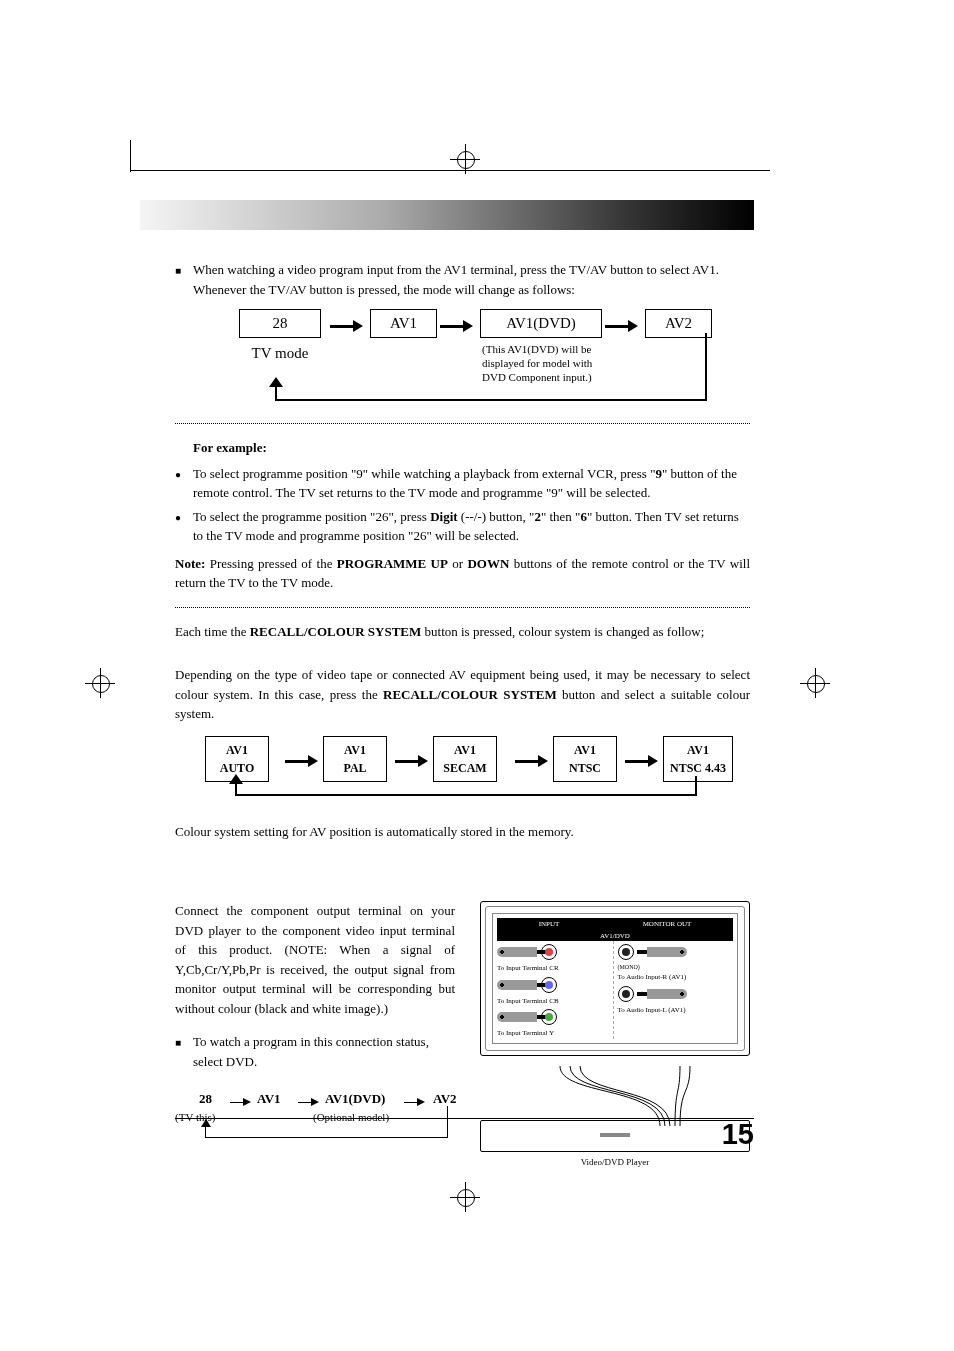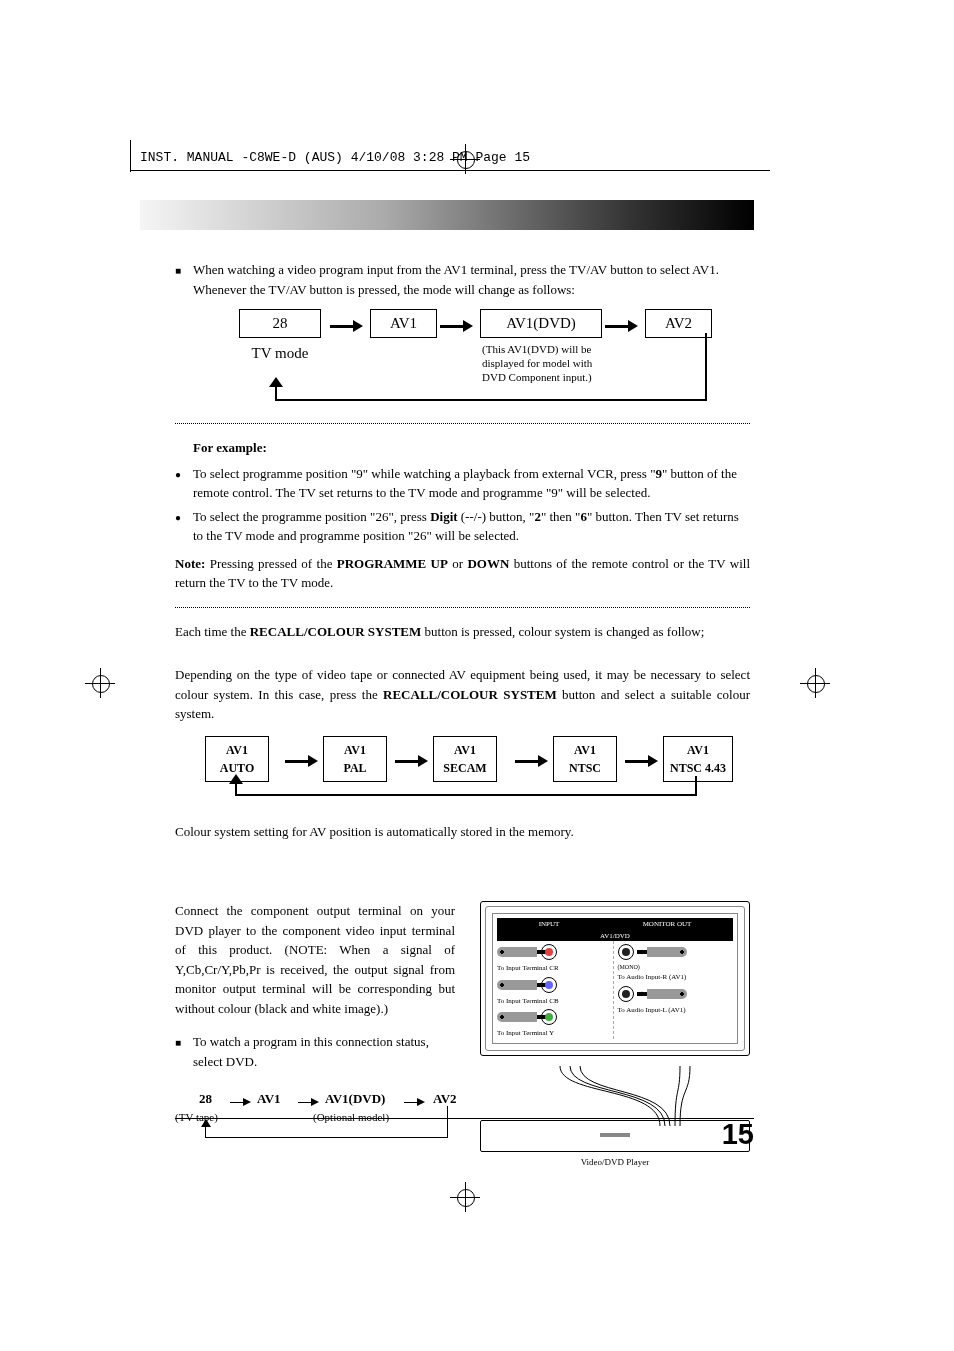--- a/index.html
+++ b/index.html
@@ -210,21 +210,20 @@
 
   <div class="crop-mark" style="left:450px; top:1182px;">
     <div class="crop-h"></div>
       <div class="crop-v"></div>
       <div class="crop-c"></div>
   </div>
 
   <div style="position:absolute; left:130px; top:140px; width:1px; height:32px; background:#000;"></div>
   <div style="position:absolute; left:130px; top:170px; width:640px; height:1px; background:#000;"></div>
 
-  <div class="header-line">INST. MANUAL -C8WE-D (AUS)  4/10/08  3:28 PM  Page 15</div>
 
   <div class="banner"></div>
 
   <div class="content">
 
     <div class="sq-bullet">When watching a video program input from the AV1 terminal, press the TV/AV button to select AV1. Whenever the TV/AV button is pressed, the mode will change as follows:</div>
 
     <div class="flow1">
       <div class="node" style="left:60px; top:0; width:90px;">
         <div class="flow-box" style="width:60px;">28</div>
@@ -310,21 +309,21 @@
       <div class="sq-bullet" style="margin-top:14px; width:260px;">To watch a program in this connection status,  select DVD.</div>
 
       <div style="position:relative; margin-top:18px; height:70px; font-size:13px;">
         <span class="bold" style="position:absolute; left:24px; top:0;">28</span>
         <span style="position:absolute; left:50px; top:2px;"><span class="arrow-r thin" style="width:28px;"></span></span>
         <span class="bold" style="position:absolute; left:82px; top:0;">AV1</span>
         <span style="position:absolute; left:118px; top:2px;"><span class="arrow-r thin" style="width:28px;"></span></span>
         <span class="bold" style="position:absolute; left:150px; top:0;">AV1(DVD)</span>
         <span style="position:absolute; left:224px; top:2px;"><span class="arrow-r thin" style="width:28px;"></span></span>
         <span class="bold" style="position:absolute; left:258px; top:0;">AV2</span>
-        <span style="position:absolute; left:0; top:20px; font-size:11px;">(TV tape)</span>
+        <span style="position:absolute; left:0; top:20px; font-size:11px;">(TV this)</span>
         <span style="position:absolute; left:138px; top:20px; font-size:11px;">(Optional model)</span>
 
         <div style="position:absolute; left:30px; top:48px; width:242px; height:1px; background:#000;"></div>
         <div style="position:absolute; left:272px; top:17px; width:1px; height:32px; background:#000;"></div>
         <div style="position:absolute; left:30px; top:38px; width:1px; height:11px; background:#000;"></div>
         <div style="position:absolute; left:26px; top:30px; width:0; height:0; border-bottom:8px solid #000; border-left:5px solid transparent; border-right:5px solid transparent;"></div>
       </div>
 
 
       <div class="diagram">

